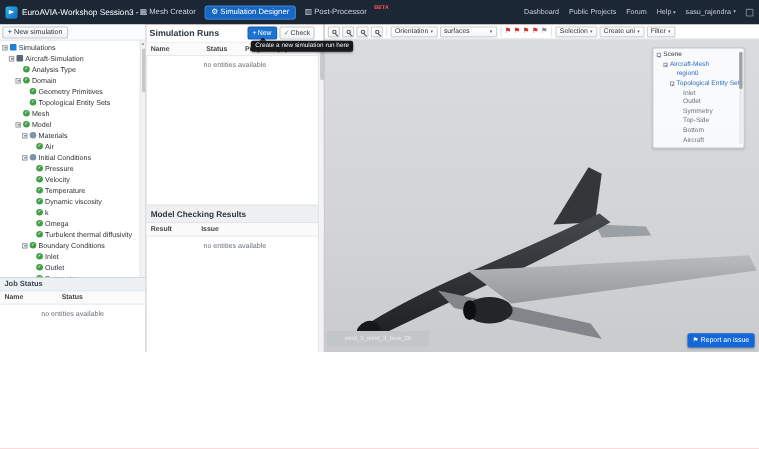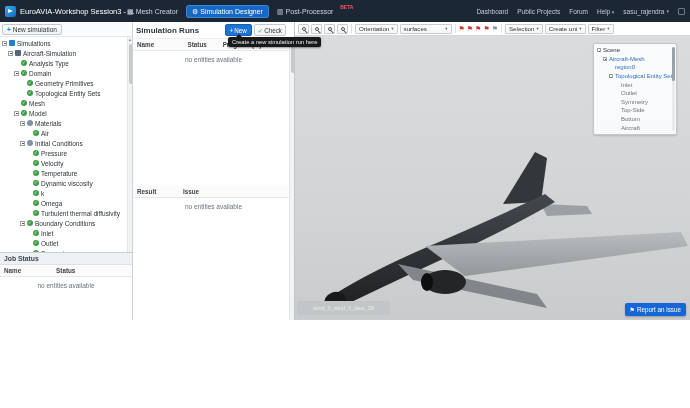--- a/index.html
+++ b/index.html
@@ -313,20 +313,21 @@
     </div>
     <div class="runs-body">
       <div class="cols" id="runs-cols">
           <span style="width: 33%;">Name</span>
           <span style="width: 23%;">Status</span>
           <span style="width: 29%;">Progress (%)</span>
           <span style="width: 15%;">Actions</span>
         </div>
       <div class="empty">no entities available</div>
     </div>
+    <div class="mcr-title">Model Checking Results</div>
     <div>
       <div class="cols" id="mcr-cols">
           <span style="width: 30%;">Result</span>
           <span style="width: 70%;">Issue</span>
         </div>
       <div class="empty">no entities available</div>
     </div>
     <div class="mid-sb">
       <div class="sb-up">▲</div>
       <div class="sb-thumb" style="top:7px;height:28px"></div>

